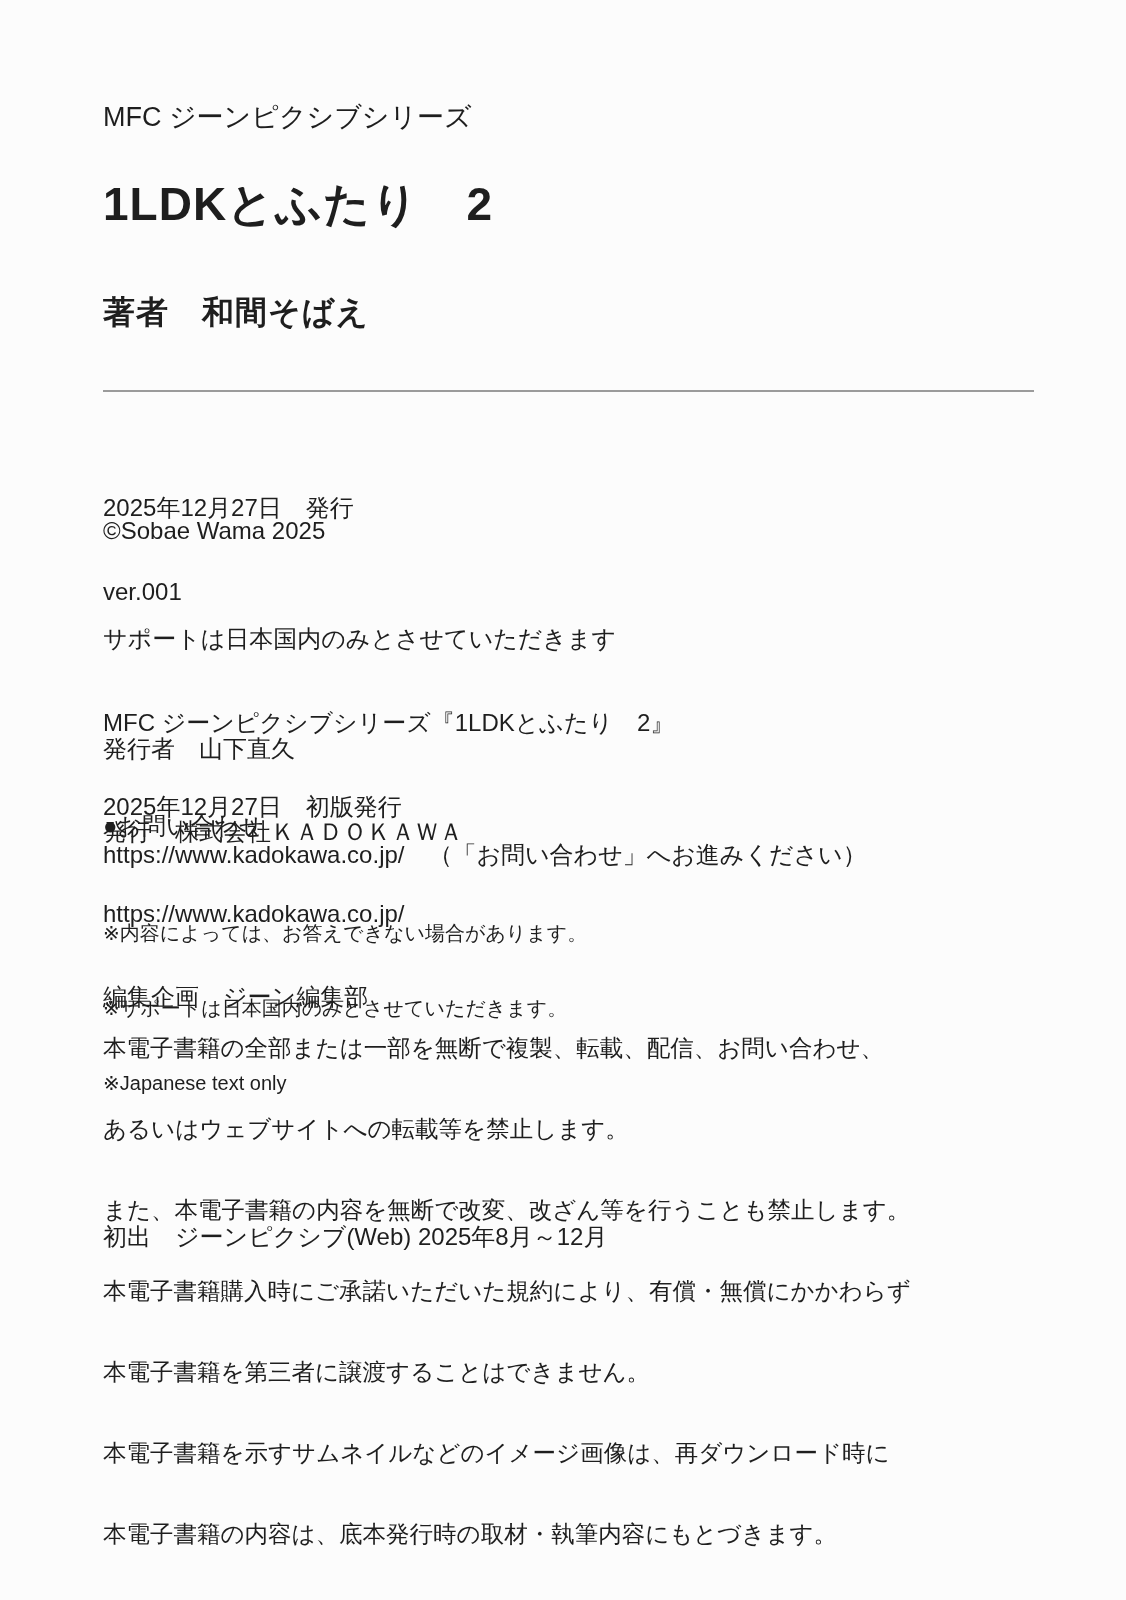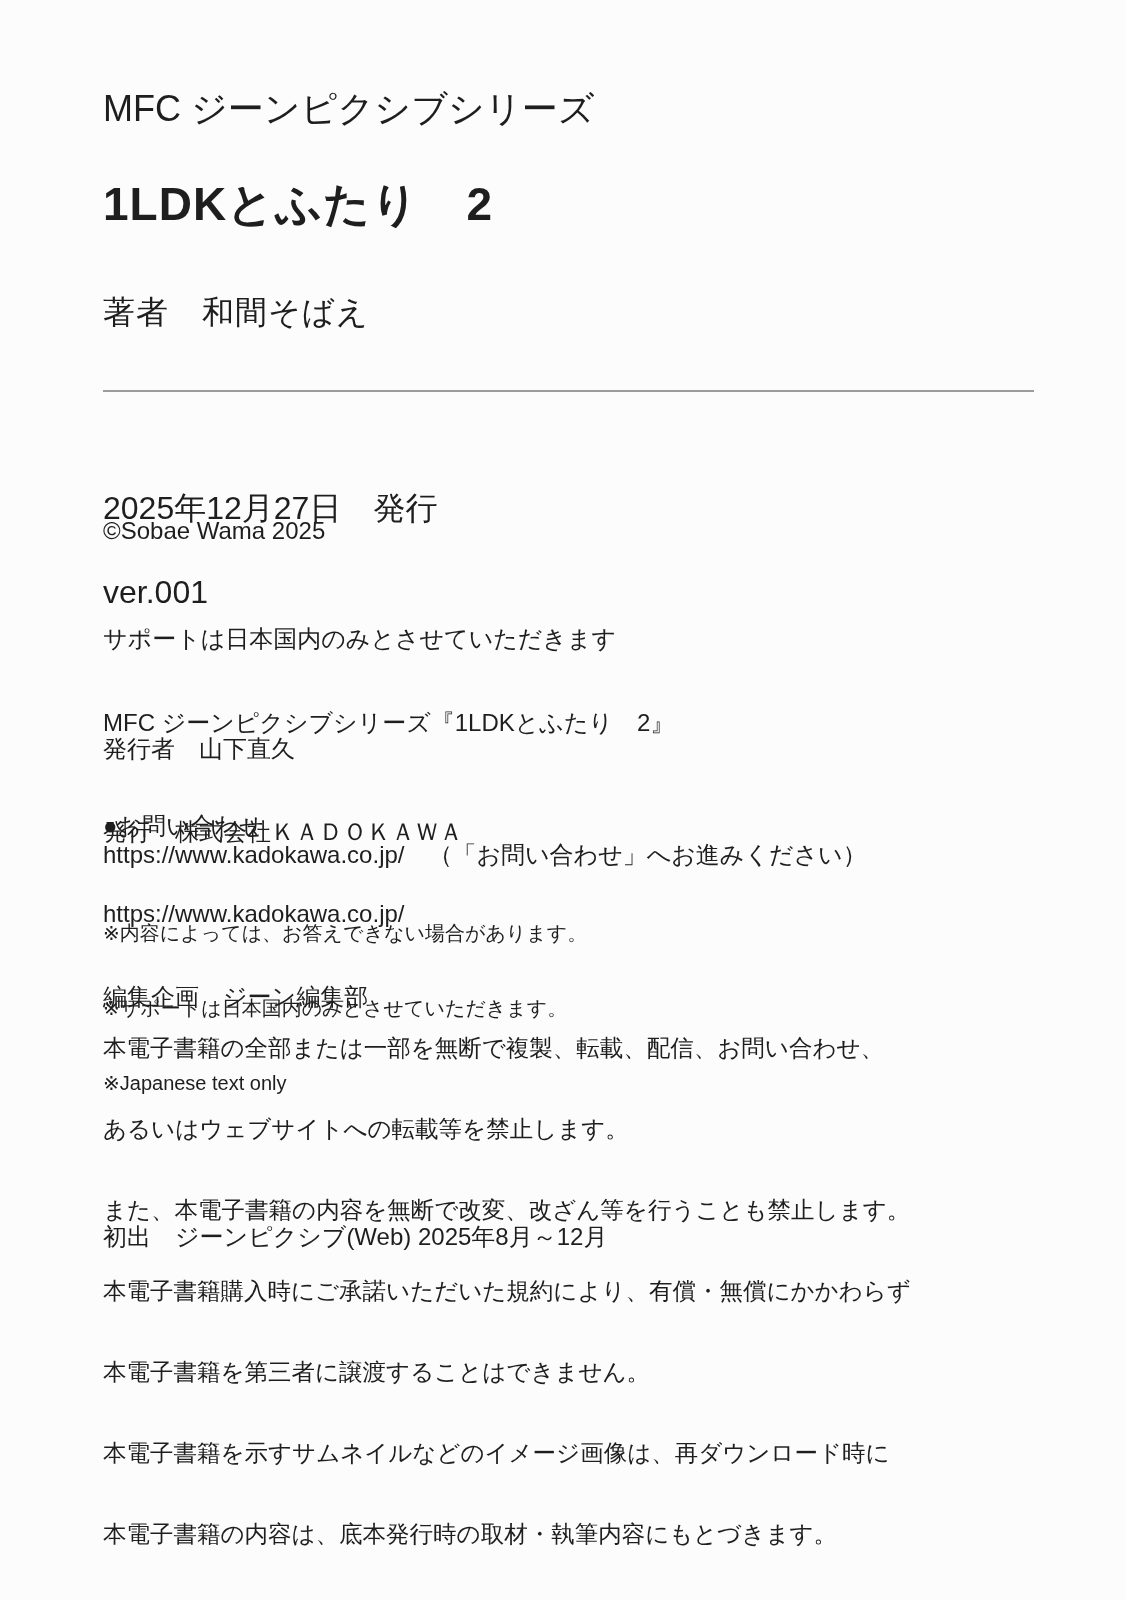--- a/index.html
+++ b/index.html
@@ -11,25 +11,25 @@
   .page {
     position: relative;
     width: 1126px;
     height: 1600px;
     margin: 0 auto;
     background: #fcfcfc;
     color: #1e1e1e;
     overflow: hidden;
   }
   .abs { position: absolute; left: 103px; white-space: pre; }
-  .series-label   { top: 93px; font-size: 36px; line-height: 32px; }
+  .series-label   { top: 101px; font-size: 27px; line-height: 32px; }
   .book-title     { top: 176px; font-size: 46px; line-height: 56px; font-weight: 700; letter-spacing: 1px; text-align: center; }
-  .author-line    { top: 292px; font-size: 32px; line-height: 40px; font-weight: 400; letter-spacing: 1px; text-align: right; }
+  .author-line    { top: 292px; font-size: 32px; line-height: 40px; font-weight: 700; letter-spacing: 1px; text-align: right; }
   .divider        { top: 390px; width: 931px; height: 2px; background: #9b9b9b; }
-  .edition-block  { top: 438px; font-size: 32px; line-height: 28px; }
+  .edition-block  { top: 438px; font-size: 24px; line-height: 28px; }
   .copyright-line { top: 517px; font-size: 24px; line-height: 28px; }
   .source-block   { top: 569px; font-size: 24px; line-height: 28px; }
   .publisher-block{ top: 680px; font-size: 24px; line-height: 27.5px; }
   .contact-head   { top: 812px; font-size: 24px; line-height: 28px; }
   .contact-url    { top: 841px; font-size: 24px; line-height: 28px; }
   .contact-notes  { top: 871px; font-size: 20px; line-height: 25px; }
   .legal-block    { top: 981px; font-size: 23.5px; line-height: 27px; }
   .first-pub      { top: 1223px; font-size: 24px; line-height: 28px; text-align: center; }
   .line { white-space: pre; }
 </style>
@@ -49,20 +49,21 @@
   <div class="abs edition-block">
     <div class="line">2025年12月27日　発行</div>
     <div class="line">ver.001</div>
   </div>
 
   <div class="abs copyright-line">©Sobae Wama 2025</div>
 
   <div class="abs source-block">
     <div class="line">サポートは日本国内のみとさせていただきます</div>
     <div class="line">MFC ジーンピクシブシリーズ『1LDKとふたり　2』</div>
+    <div class="line">2025年12月27日　初版発行</div>
   </div>
 
   <div class="abs publisher-block">
     <div class="line">発行者　山下直久</div>
     <div class="line">発行　株式会社ＫＡＤＯＫＡＷＡ</div>
     <div class="line">https://www.kadokawa.co.jp/</div>
     <div class="line">編集企画　ジーン編集部</div>
   </div>
 
   <div class="abs contact-head">●お問い合わせ</div>

